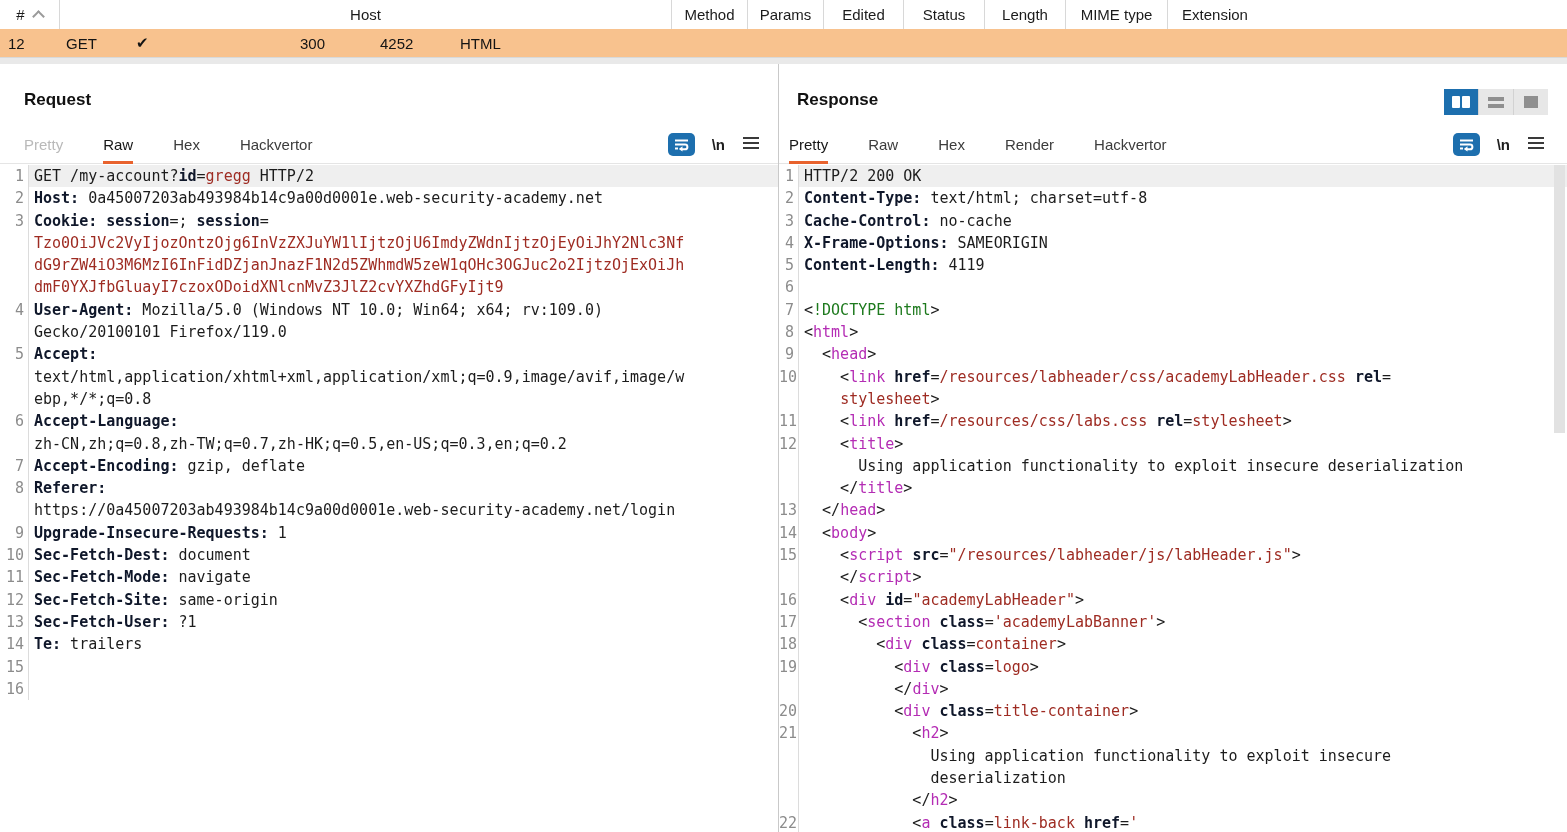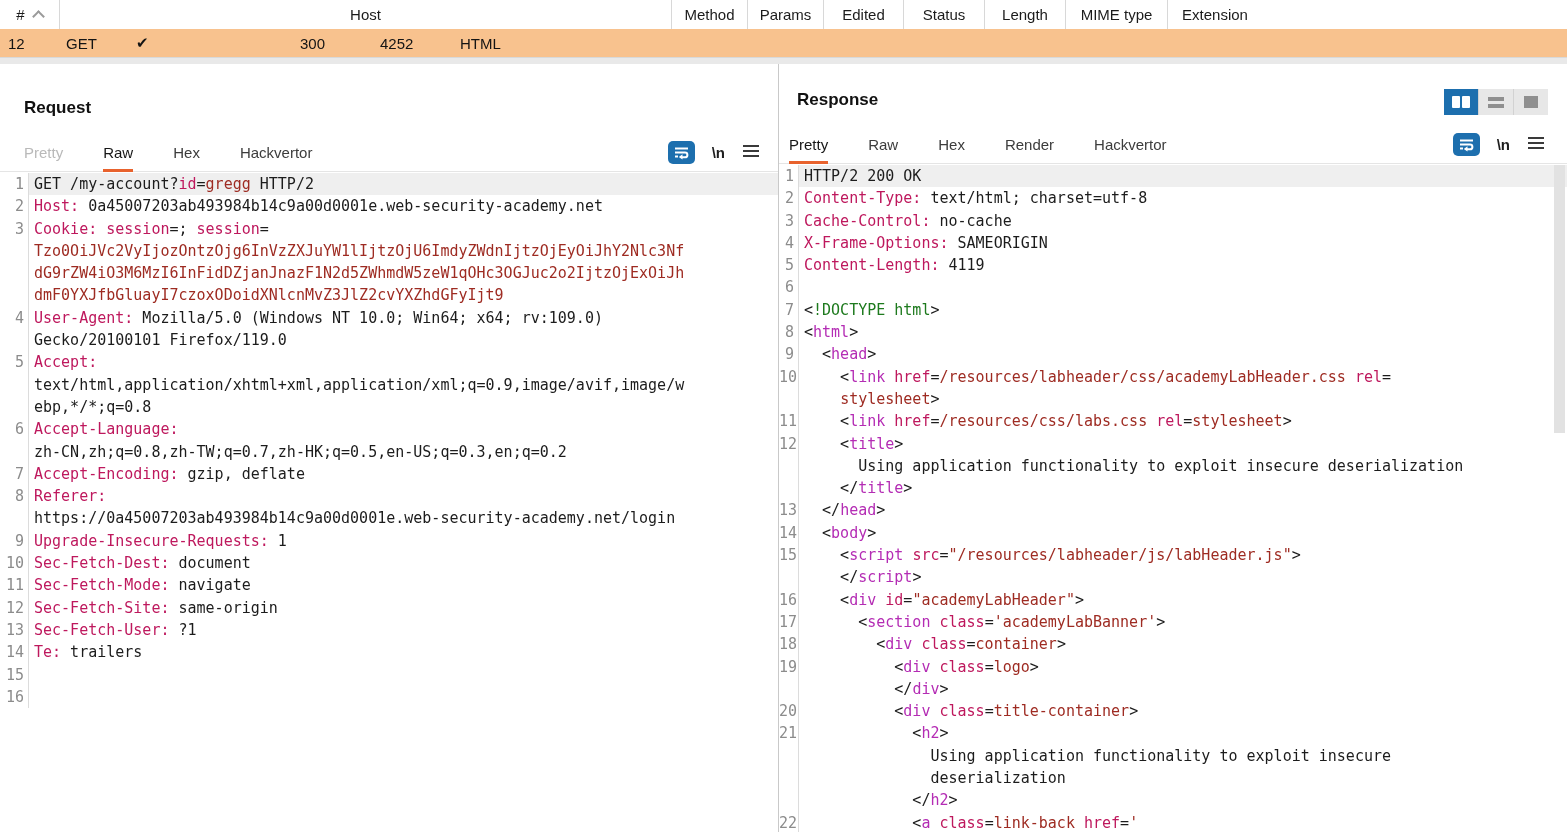--- a/index.html
+++ b/index.html
@@ -24,21 +24,21 @@
   .selected .c-method{justify-content:flex-start;padding-left:6px;}
   .selected .c-url{justify-content:flex-start;padding-left:7px;}
   .selected .c-status{justify-content:flex-start;padding-left:8px;}
   .selected .c-length{justify-content:flex-start;padding-left:7px;}
   .selected .c-mime{justify-content:flex-start;padding-left:6px;}
   .chev-up{display:inline-block;width:7px;height:7px;border-top:2px solid #9a9a9a;border-left:2px solid #9a9a9a;transform:rotate(45deg);margin-left:9px;margin-top:3px;}
   .grey-band{height:6px;background:#e9e9e9;border-top:1px solid #d9d9d9;}
   
   .panes{display:flex;height:769px;}
   .pane{background:#fff;}
-  .pane.request{width:778px;margin-top:8px;}
+  .pane.request{width:778px;}
   .pane-divider{width:1px;background:#c9c9c9;}
   .pane.response{flex:1;position:relative;}
   .pane-head{height:100px;position:relative;}
   .pane-title{position:absolute;top:26px;font-size:17px;font-weight:bold;color:#111;margin:0;}
   .request .pane-title{left:24px;}
   .response .pane-title{left:18px;}
   .tabbar{position:absolute;bottom:0;left:0;right:0;height:36px;border-bottom:1px solid #e5e5e5;display:flex;align-items:flex-end;}
   .tabs{display:flex;gap:40px;}
   .request .tabs{padding-left:24px;}
   .response .tabs{padding-left:10px;}
@@ -50,21 +50,21 @@
   .wrap-btn{width:27px;height:23px;background:#1d6fae;border-radius:5px;display:flex;align-items:center;justify-content:center;}
   .nl-label{font-size:15px;font-weight:600;color:#1e1e1e;}
   
   .editor{font-family:"DejaVu Sans Mono", monospace;font-size:15px;line-height:22.3px;padding-top:1px;overflow:hidden;height:668px;white-space:pre;}
   .line{display:flex;height:22.3px;}
   .ln{flex:none;text-align:right;color:#8c8c8c;border-right:1px solid #dcdcdc;padding-right:4px;}
   .request .ln{width:24px;}
   .response .ln{width:15px;}
   .body{flex:1;padding-left:5px;overflow:hidden;}
   .body.hl{background:#efefef;}
-  .s-p{color:#1c1c1c;} .s-b{color:#be185d;} .s-r{color:#9e2b22;} .s-t{color:#b42cb4;} .s-g{color:#1e7a1e;}
+  .s-p{color:#1c1c1c;} .s-b{color:#0f172a;font-weight:bold;} .s-r{color:#9e2b22;} .s-t{color:#b42cb4;} .s-g{color:#1e7a1e;}
   
   .view-group{position:absolute;top:25px;right:19px;display:flex;}
   .lb{width:34px;height:26px;display:flex;align-items:center;justify-content:center;background:#e7e7e7;border-right:1px solid #d2d2d2;gap:2px;}
   .lb:last-child{border-right:none;}
   .lb.active{background:#1d6fae;}
   .lb .colbox{width:8px;height:12px;background:#fff;border-radius:1px;}
   .lb .rowbar{width:16px;height:4px;background:#8f8f8f;}
   .lb .rowwrap{display:flex;flex-direction:column;gap:3px;}
   .lb .solid{width:14px;height:12px;background:#8f8f8f;}
   

